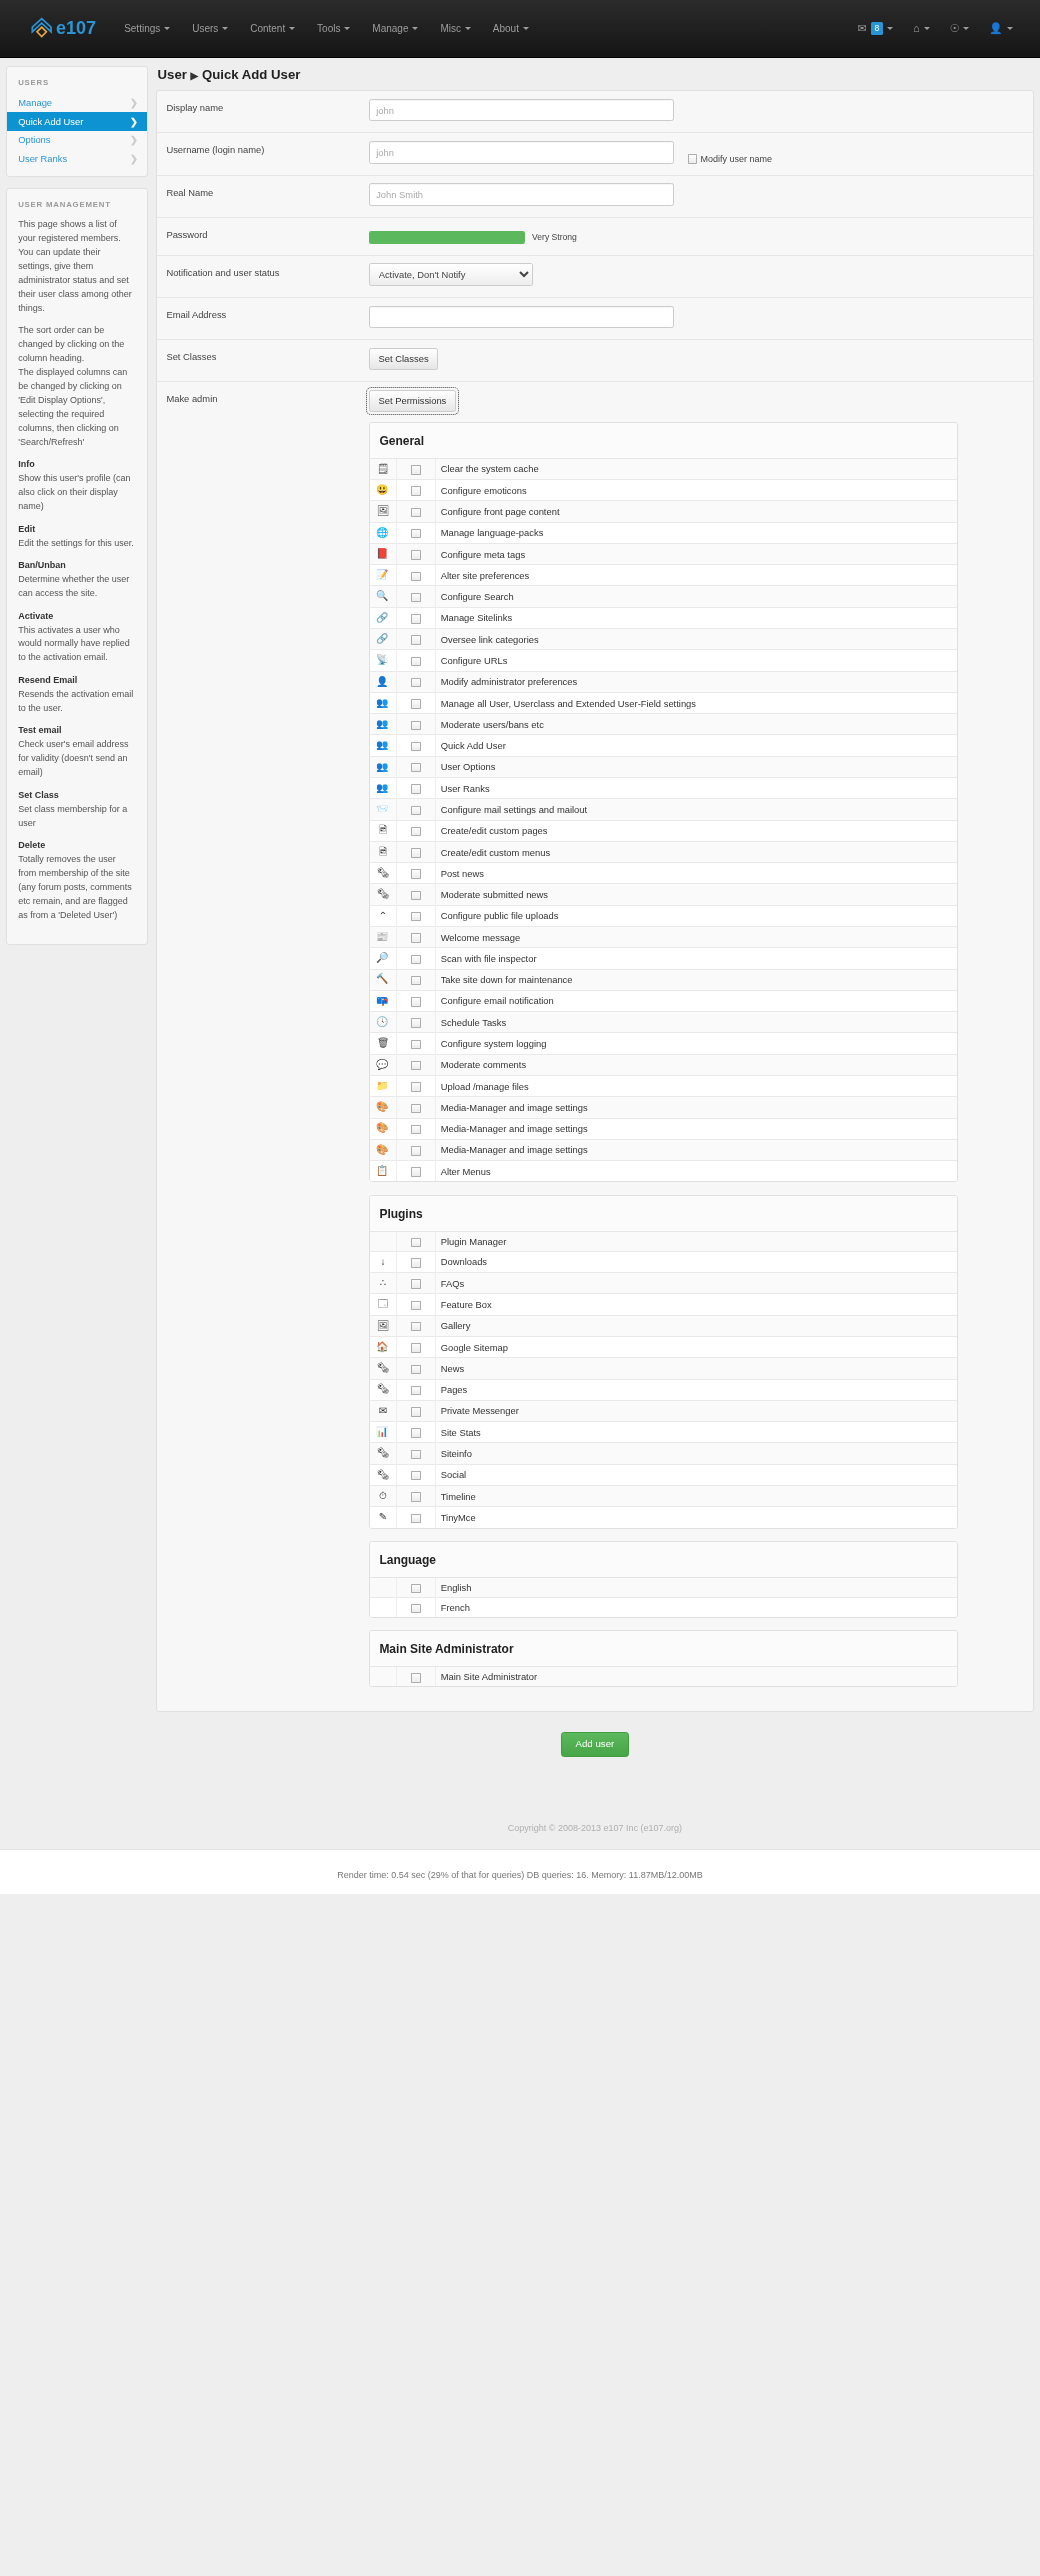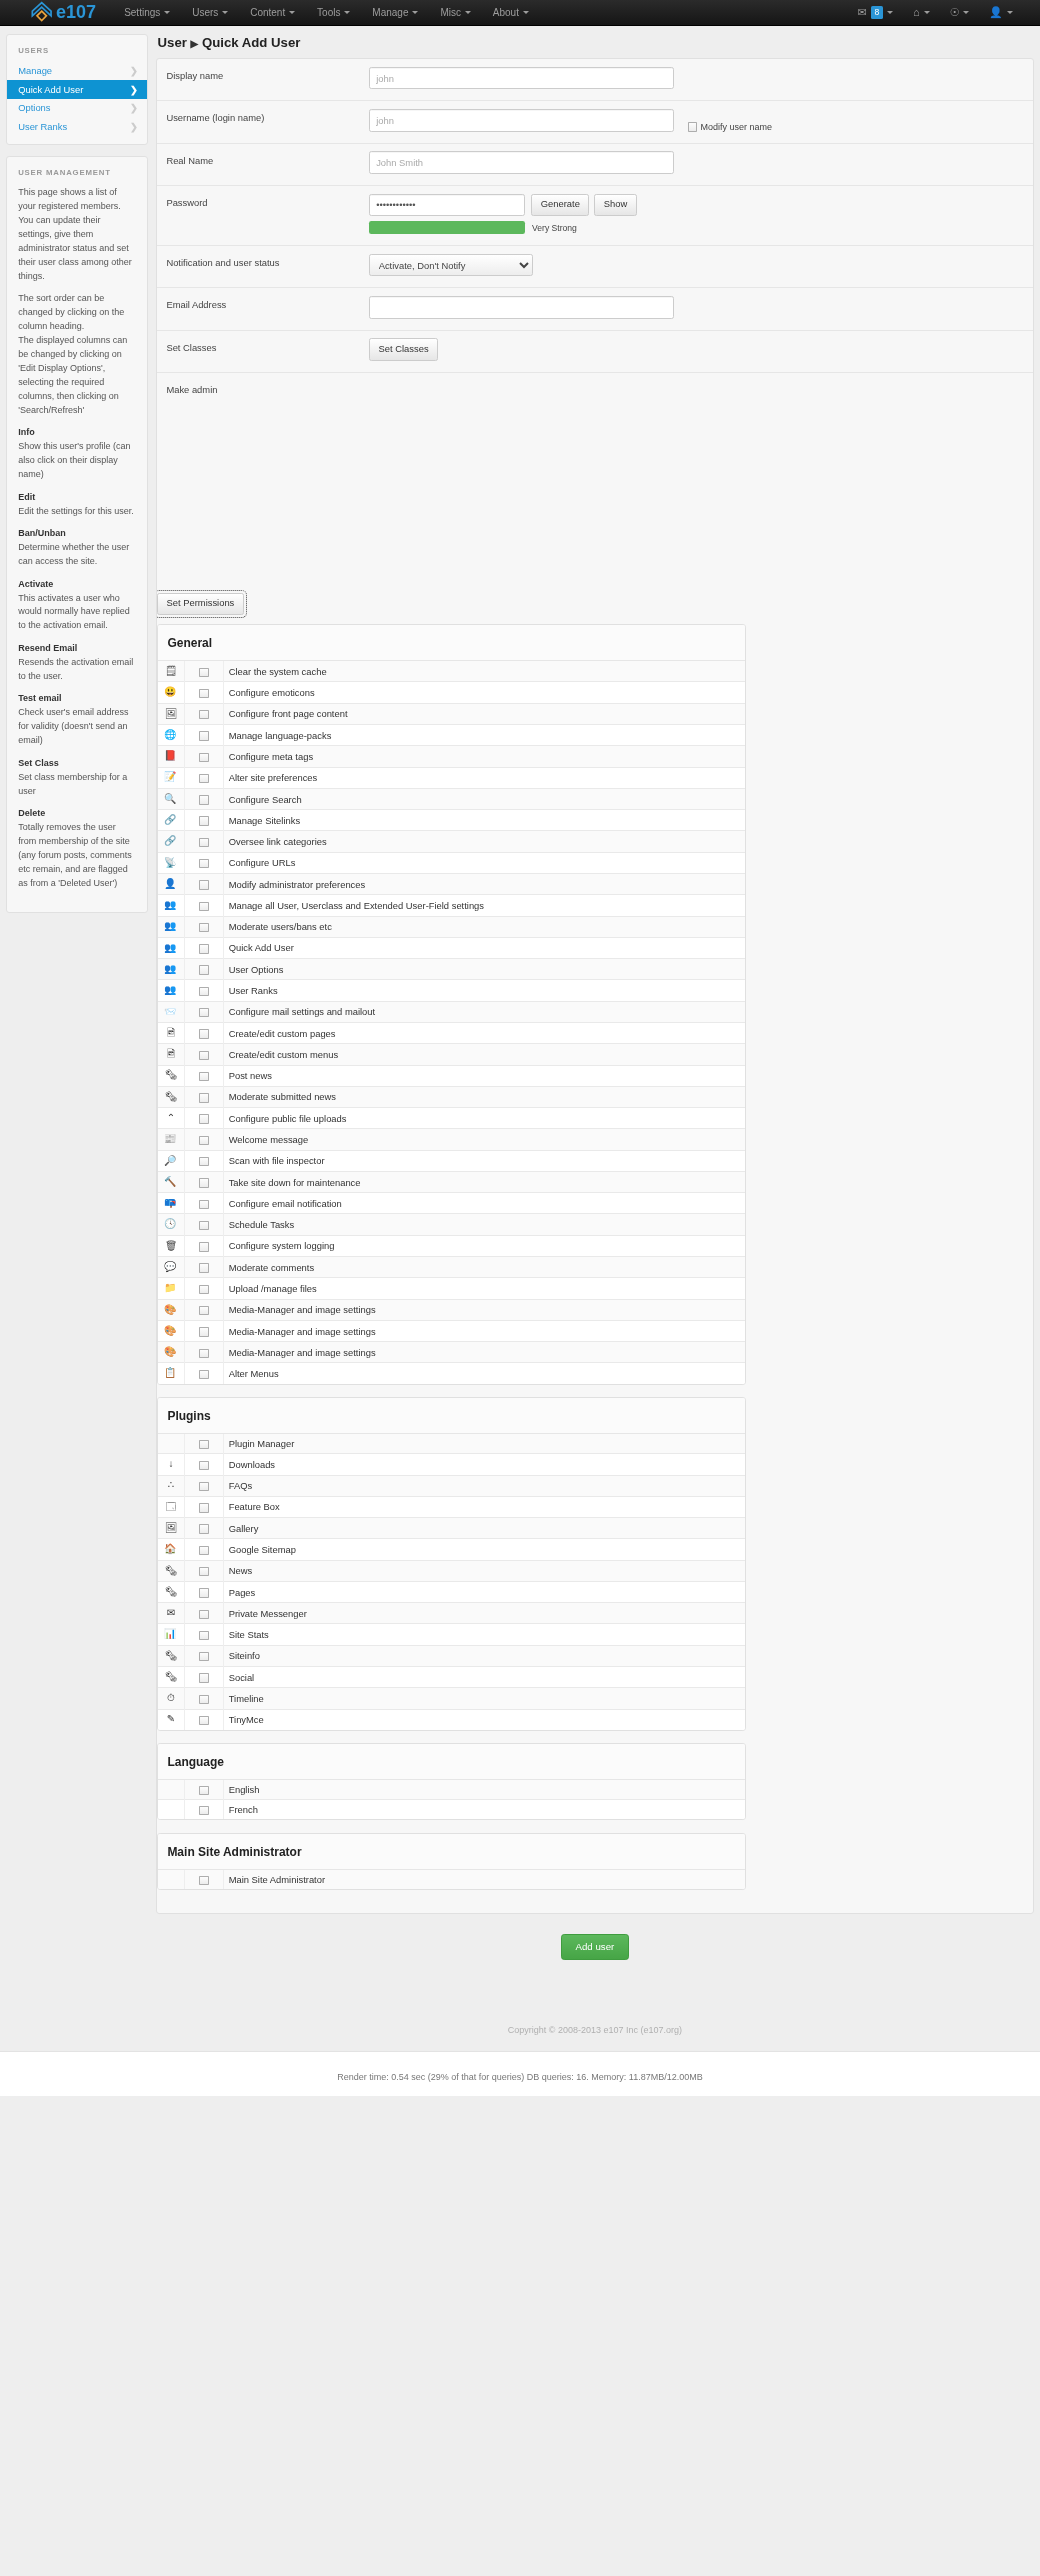--- a/index.html
+++ b/index.html
@@ -8,21 +8,21 @@
     width: 1040px;
     background: #eeeeee;
     font-family: "Liberation Sans", sans-serif;
     font-size: 9.4px;
     color: #333333;
     -webkit-font-smoothing: antialiased;
   }
 
   
   .navbar {
-    height: 26px;
+    height: 58px;
     background: linear-gradient(to bottom, #2b2b2b 0%, #151515 100%);
     border-bottom: 0.8px solid #000;
     display: flex;
     align-items: center;
     padding: 0 14px;
     position: relative;
   }
   .brand { display:flex; align-items:center; margin-right: 17px; padding-left: 15.6px;}
   .brand-logo { width: 23.4px; height: 23.4px; position: relative; margin-right: 3.1px; }
   .brand-text { font-size: 18px; font-weight: bold; color:#2a95d6; letter-spacing:0px; font-family:"Liberation Sans",sans-serif;}
@@ -74,21 +74,21 @@
   .page-title {
     font-size: 13.2px; font-weight: bold; color:#222; margin: 1.6px 0 7.8px 1.6px;
   }
   .page-title .sep { color:#333; font-size:10px; }
 
   .form-panel {
     background:#f7f7f7; border:0.8px solid #e0e0e0; border-radius:3.1px;
     overflow:hidden;
   }
   .frow { display:flex; border-bottom:0.8px solid #e6e6e6; }
-  .frow:last-child { border-bottom:none;flex-direction:column; }
+  .frow:last-child { border-bottom:none; }
   .flabel {
     width: 212px; flex:0 0 212px; padding: 11px 0 11px 9.4px;
     font-size:9.4px; color:#444;
   }
   .fctl { flex:1; padding: 7.8px 9.4px 11px 0; }
 
   input[type=text], input[type=password] {
     border:0.8px solid #cccccc; border-radius:2.3px; background:#fff;
     padding: 4.7px 6.2px; font-size:9.4px; color:#555;
     font-family:"Liberation Sans",sans-serif; outline:none;
@@ -298,25 +298,20 @@
       <div class="frow">
         <div class="flabel">Real Name</div>
         <div class="fctl">
           <input type="text" class="w-wide" placeholder="John Smith" style="">
         </div>
       </div>
 
       <div class="frow">
         <div class="flabel">Password</div>
         <div class="fctl">
-          <div style="display:flex;align-items:center;">
-            <input type="password" class="w-pass" value="password1234" style="">
-            <button class="btn" style="margin-left:6.2px;">Generate</button>
-            <button class="btn" style="margin-left:4.7px;">Show</button>
-          </div>
           <div class="pw-meter-wrap">
             <div class="pw-meter"></div>
             <span class="pw-label">Very Strong</span>
           </div>
         </div>
       </div>
 
       <div class="frow">
         <div class="flabel">Notification and user status</div>
         <div class="fctl">

